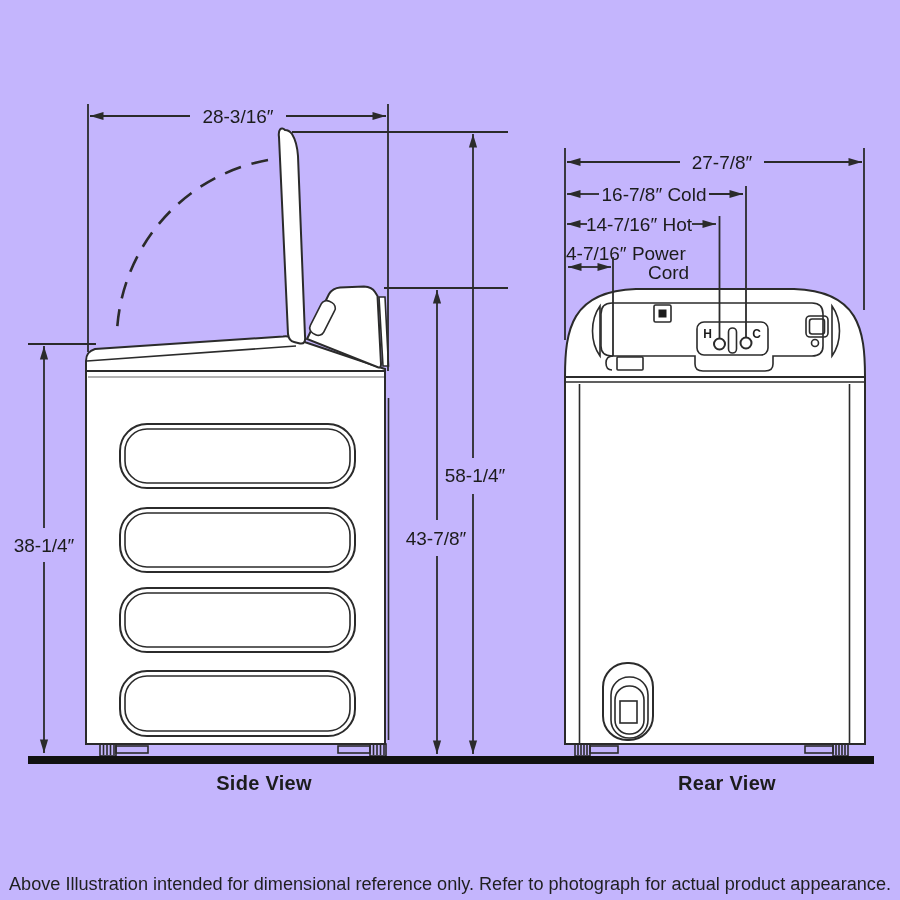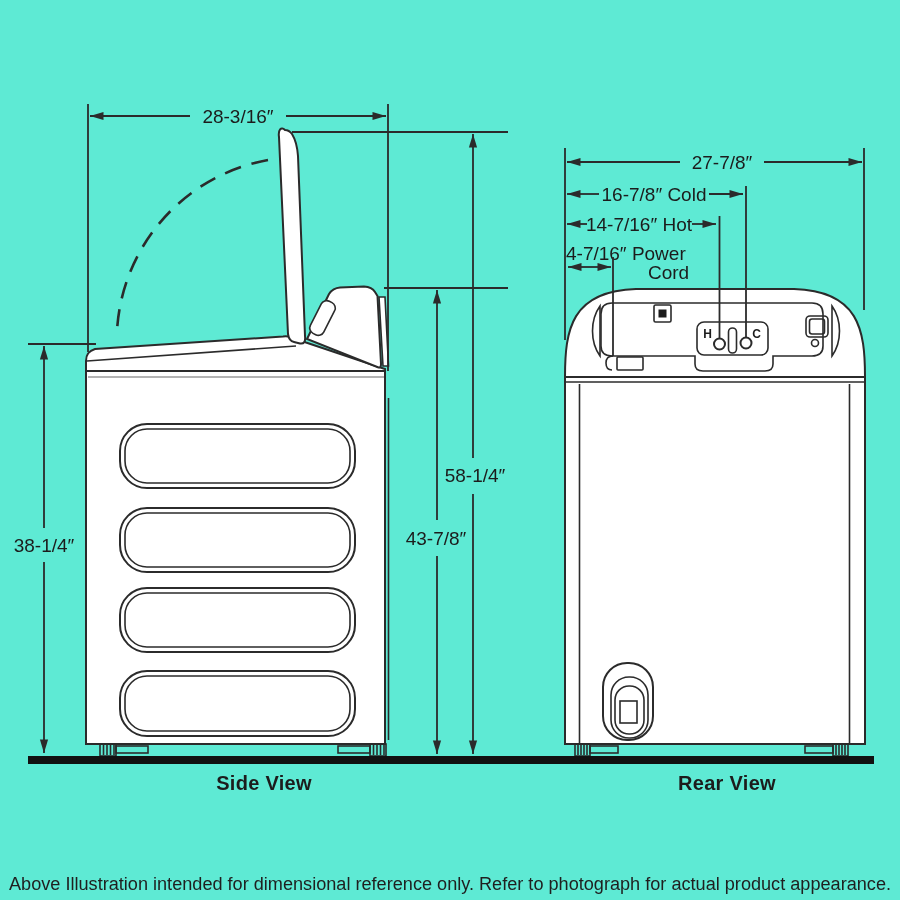--- a/index.html
+++ b/index.html
@@ -1,16 +1,16 @@
 <!DOCTYPE html>
 <html><head>
 <meta charset="utf-8">
 <style>
   html,body{margin:0;padding:0;background:#ffffff;}
-  .stage{width:900px;height:900px;position:relative;background:#5eead4;overflow:hidden;}
+  .stage{width:900px;height:900px;position:relative;background:#c4b5fd;overflow:hidden;}
   svg{display:block;}
   .ln{stroke:#2b2b2b;stroke-width:2;fill:none;}
   .ln-thin{stroke:#2b2b2b;stroke-width:1.6;fill:none;}
   .seam{stroke:#9a9a9a;stroke-width:1.5;fill:none;}
   .dim{stroke:#2b2b2b;stroke-width:1.8;fill:none;}
   .dash{stroke:#2b2b2b;stroke-width:2.6;fill:none;stroke-dasharray:17 11;}
   .white{fill:#ffffff;}
   text{font-family:"Liberation Sans","DejaVu Sans",sans-serif;fill:#1c1c1c;}
   .dimtxt{font-size:19px;letter-spacing:0px;}
   .hc{font-size:12px;font-weight:bold;}

